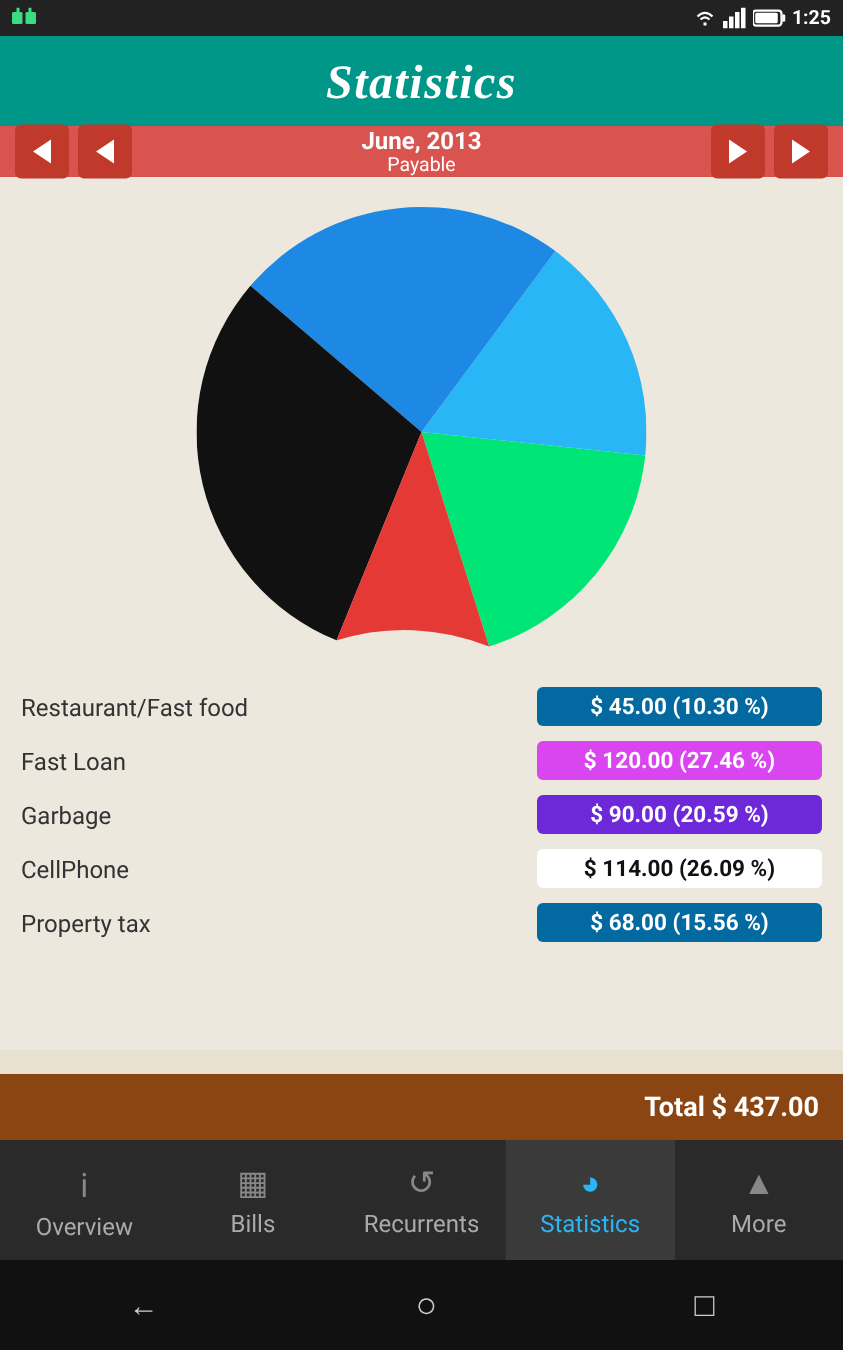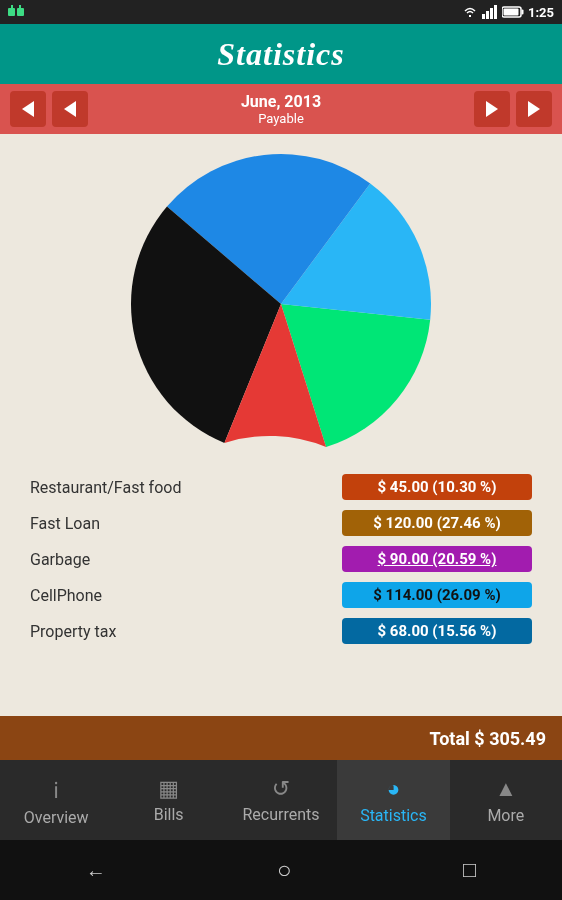--- a/index.html
+++ b/index.html
@@ -49,21 +49,21 @@
       font-size: 32px;
       color: #fff;
       font-style: italic;
       font-weight: bold;
       letter-spacing: 1px;
     }
 
     
     #nav-bar {
       width: 100%;
-      height: 50px;
+      height: 34px;
       background: #d9534f;
       display: flex;
       align-items: center;
       justify-content: space-between;
       padding: 0 10px;
     }
     .nav-arrows {
       display: flex;
       gap: 6px;
     }
@@ -118,21 +118,21 @@
     #pie-container {
       width: 100%;
       display: flex;
       justify-content: center;
       padding: 10px 0 20px 0;
     }
 
     
     #data-rows {
       width: 100%;
-      padding: 0 30px;
+      padding: 0 14px;
     }
     .data-row {
       display: flex;
       align-items: center;
       justify-content: space-between;
       margin-bottom: 10px;
     }
     .data-label {
       font-size: 16px;
       color: #333;
@@ -140,24 +140,24 @@
     }
     .data-value {
       padding: 4px 10px;
       border-radius: 4px;
       font-size: 15px;
       font-weight: bold;
       color: #fff;
       min-width: 190px;
       text-align: center;
     }
-    .color-black { background: #c2410c; }
-    .color-red { background: #a16207; }
-    .color-blue { background: #a21caf; text-decoration: underline; }
-    .color-green { background: #0ea5e9; color: #111; }
+    .color-black { background: #0369a1; }
+    .color-red { background: #d946ef; }
+    .color-blue { background: #6d28d9; }
+    .color-green { background: #ffffff; color: #111; }
     .color-lightblue { background: #0369a1; }
 
     
     #total-bar {
       width: 100%;
       background: #8B4513;
       height: 44px;
       display: flex;
       align-items: center;
       justify-content: flex-end;
@@ -328,21 +328,21 @@
       <span class="data-value color-green">$ 114.00 (26.09 %)</span>
     </div>
       <div class="data-row">
       <span class="data-label">Property tax</span>
       <span class="data-value color-lightblue">$ 68.00 (15.56 %)</span>
     </div>
     </div>
 </div>
 
 <div id="total-bar" style="position: absolute; bottom: 140px; left: 0px; width: 100%;">
-  <span id="total-text">Total $ 305.49</span>
+  <span id="total-text">Total $ 437.00</span>
 </div>
 
 <div id="bottom-tabs">
 <div class="tab-item">
       <span class="tab-icon">ℹ</span>
       <span class="tab-label">Overview</span>
     </div>
     <div class="tab-item">
       <span class="tab-icon">▦</span>
       <span class="tab-label">Bills</span>

